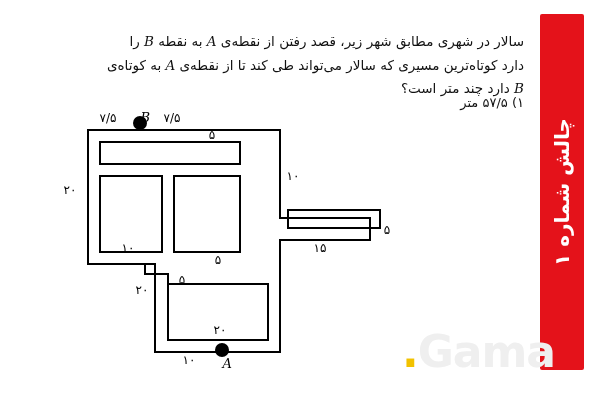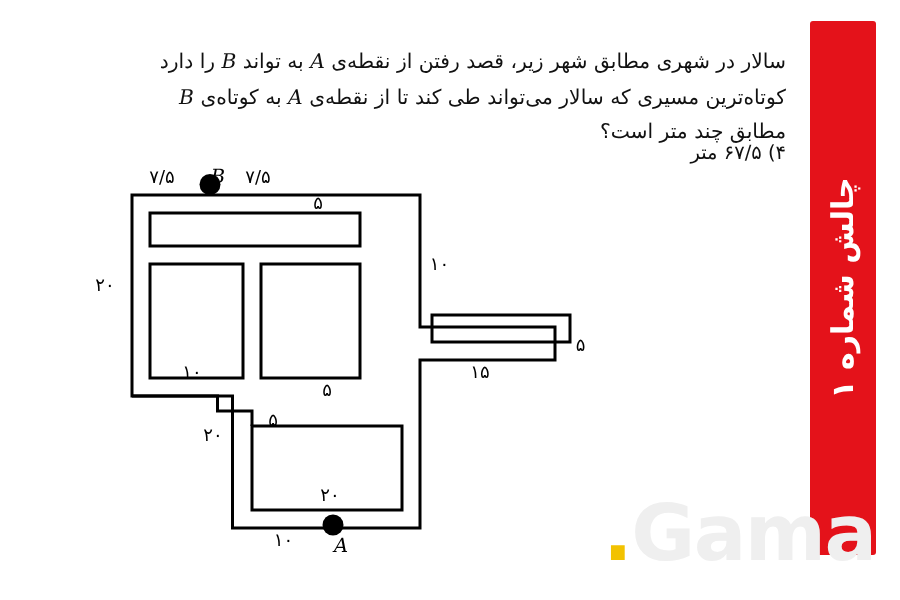--- a/index.html
+++ b/index.html
@@ -72,44 +72,44 @@
     width: 420px;
     height: 280px;
   }
   #figure svg { display: block; }
 
   
   #watermark {
     position: absolute;
     left: 402px;
     top: 330px;
-    font-size: 52px;
+    font-size: 44px;
     font-weight: bold;
     color: #efefef;
     letter-spacing: -1px;
     line-height: 1;
     user-select: none;
   }
   #watermark .dot { color: #f2c200; }
 </style>
 </head>
 <body>
 
 <div id="banner">
   <span id="banner-text">چالش شماره ۱</span>
 </div>
 
 <div id="question">
-  <span>سالار در شهری مطابق شهر زیر، قصد رفتن از نقطه‌ی </span><span class="var">A</span><span> به تواند </span><span class="var">B</span><span> را دارد کوتاه‌ترین مسیری که سالار می‌تواند طی کند تا از نقطه‌ی </span><span class="var">A</span><span> به کوتاه‌ی </span><span class="var">B</span><span> مطابق چند متر است؟</span>
+  <span>سالار در شهری مطابق شهر زیر، قصد رفتن از نقطه‌ی </span><span class="var">A</span><span> به نقطه </span><span class="var">B</span><span> را دارد کوتاه‌ترین مسیری که سالار می‌تواند طی کند تا از نقطه‌ی </span><span class="var">A</span><span> به کوتاه‌ی </span><span class="var">B</span><span> دارد چند متر است؟</span>
 </div>
 
 <div id="options">
   <div class="opt">
-    <span>۴)</span>
-    <span>۶۷/۵ متر</span>
+    <span>۱)</span>
+    <span>۵۷/۵ متر</span>
   </div>
 </div>
 
 <div id="figure">
   <svg width="470" height="280" viewBox="0 0 470 280" xmlns="http://www.w3.org/2000/svg">
     <g fill="none" stroke="#000000" stroke-width="2">
 
       <path d="M138 18 L330 18 L330 106 L420 106 L420 128 L330 128 L330 240 L205 240 L205 152 L205 152 L138 152 Z"></path>
 
       <path d="M138 152 L195 152 L195 162 L205 162"></path>

